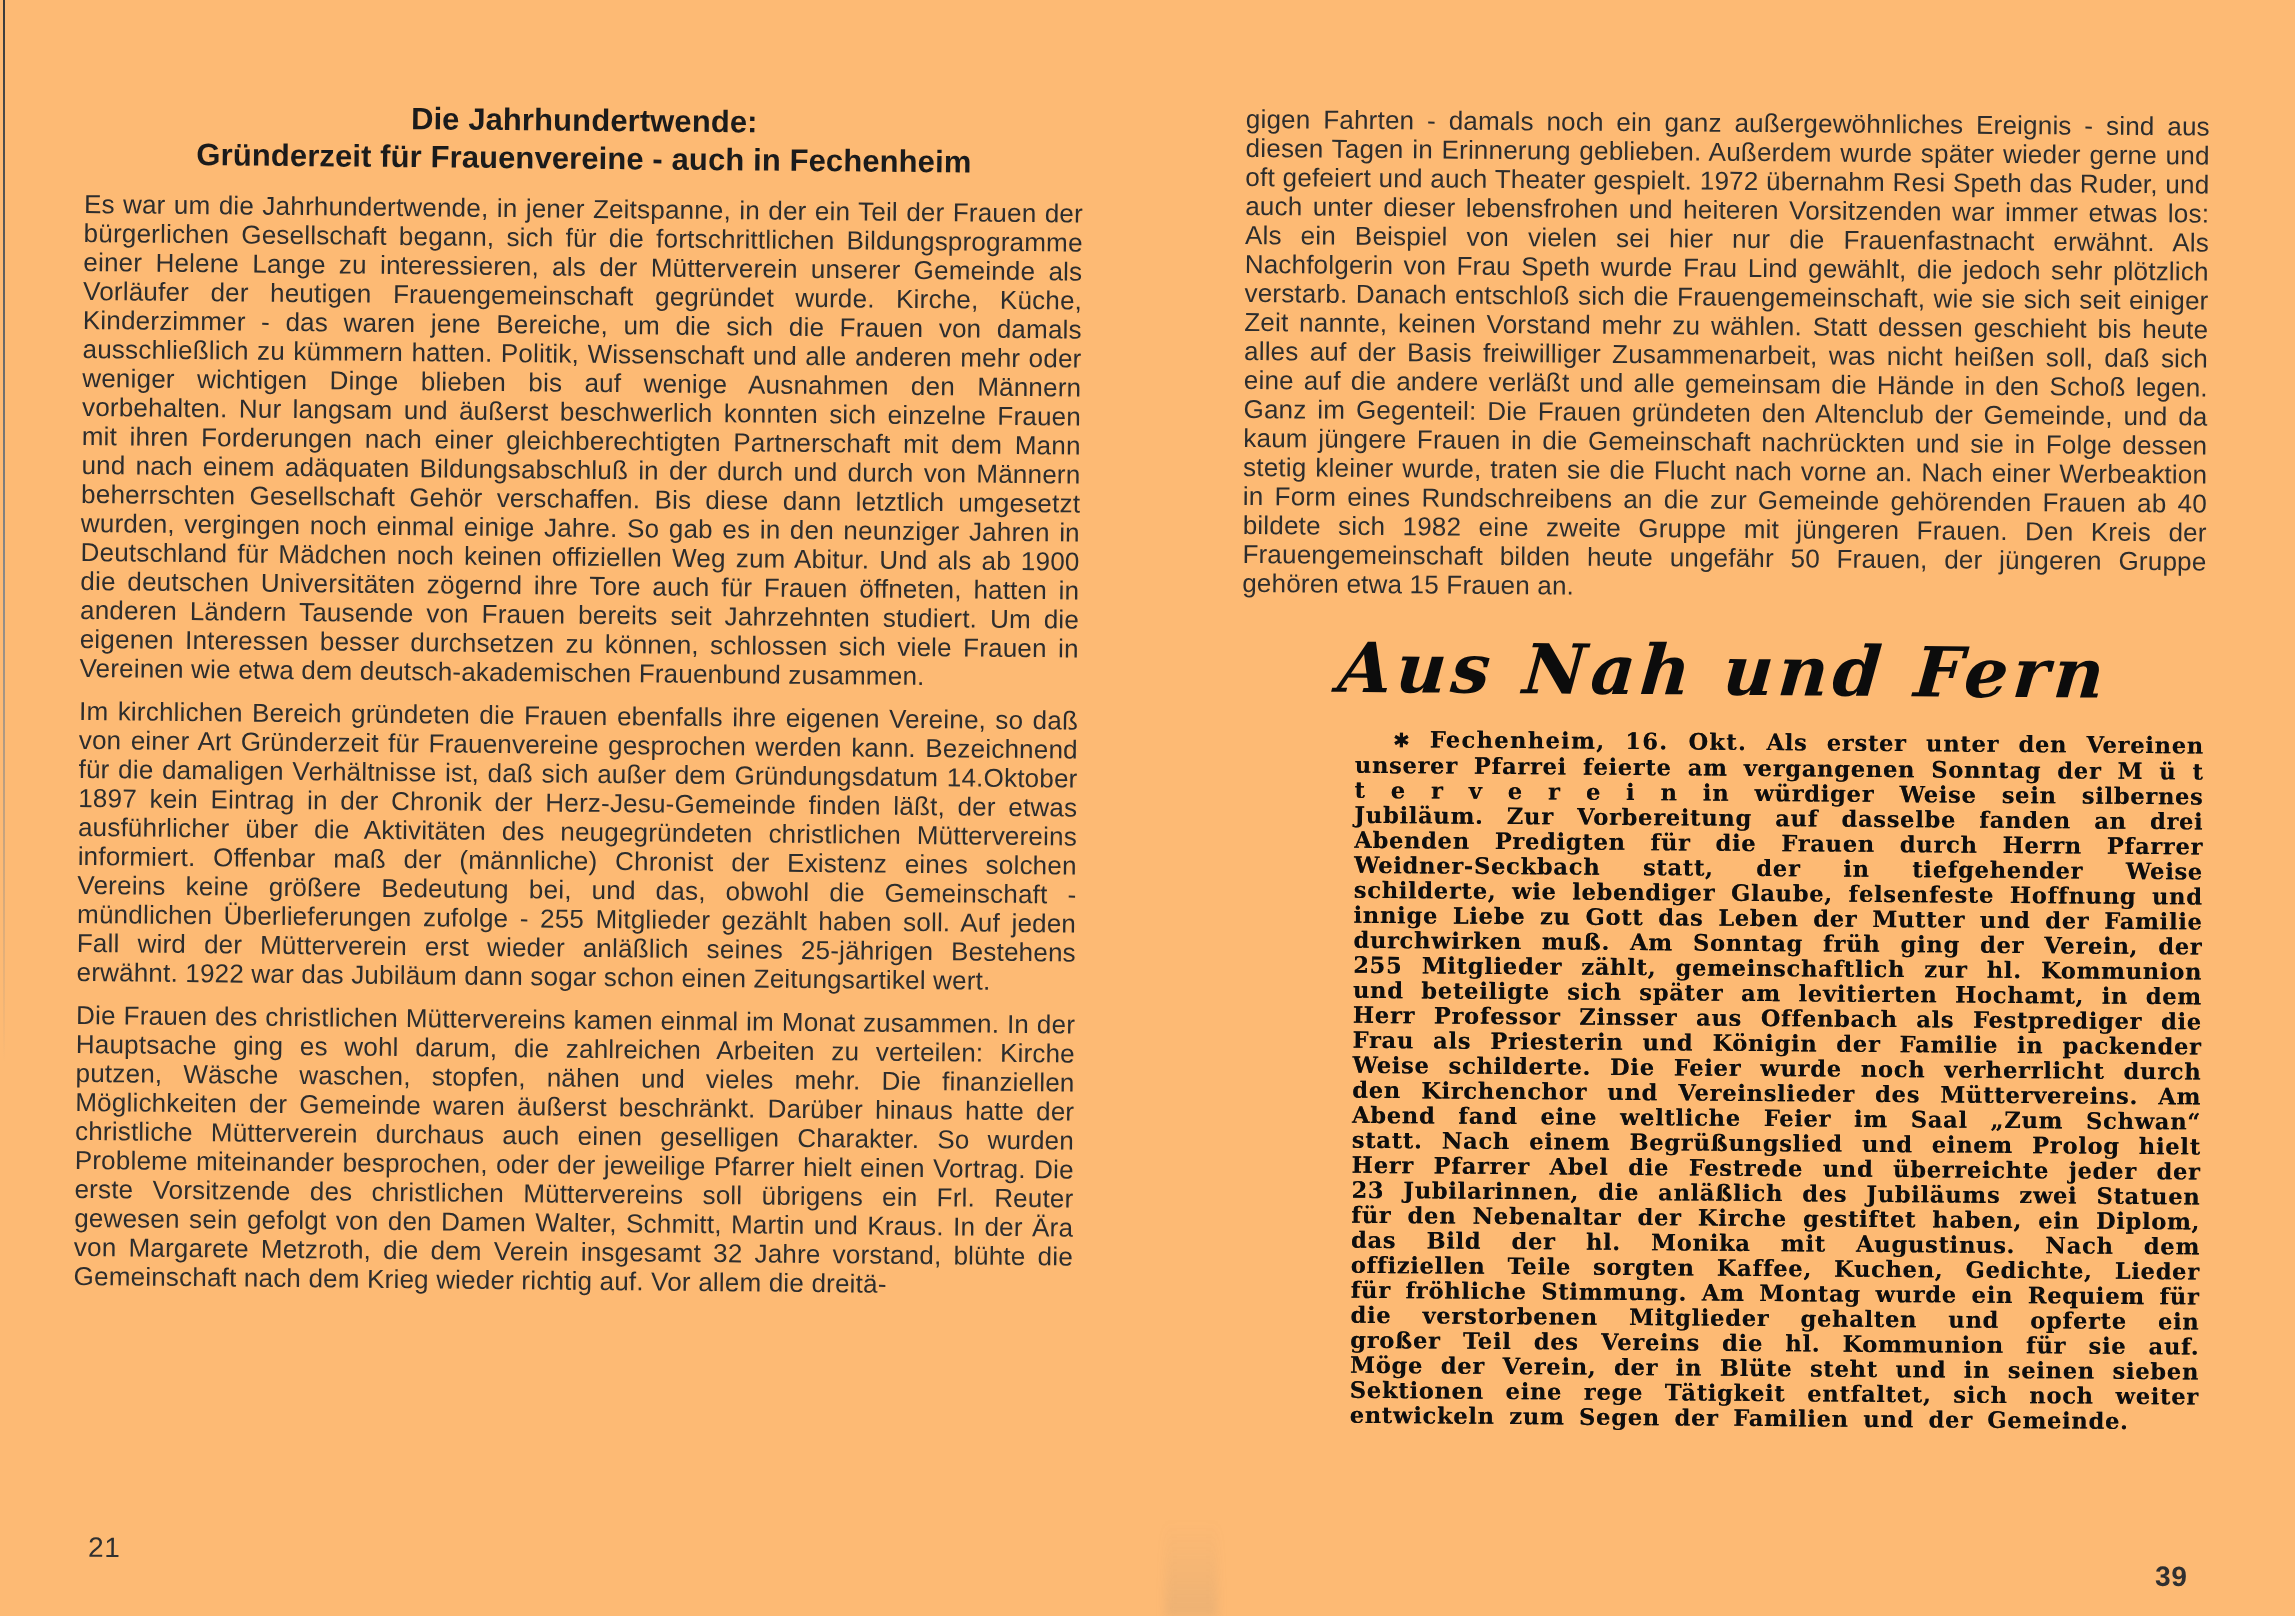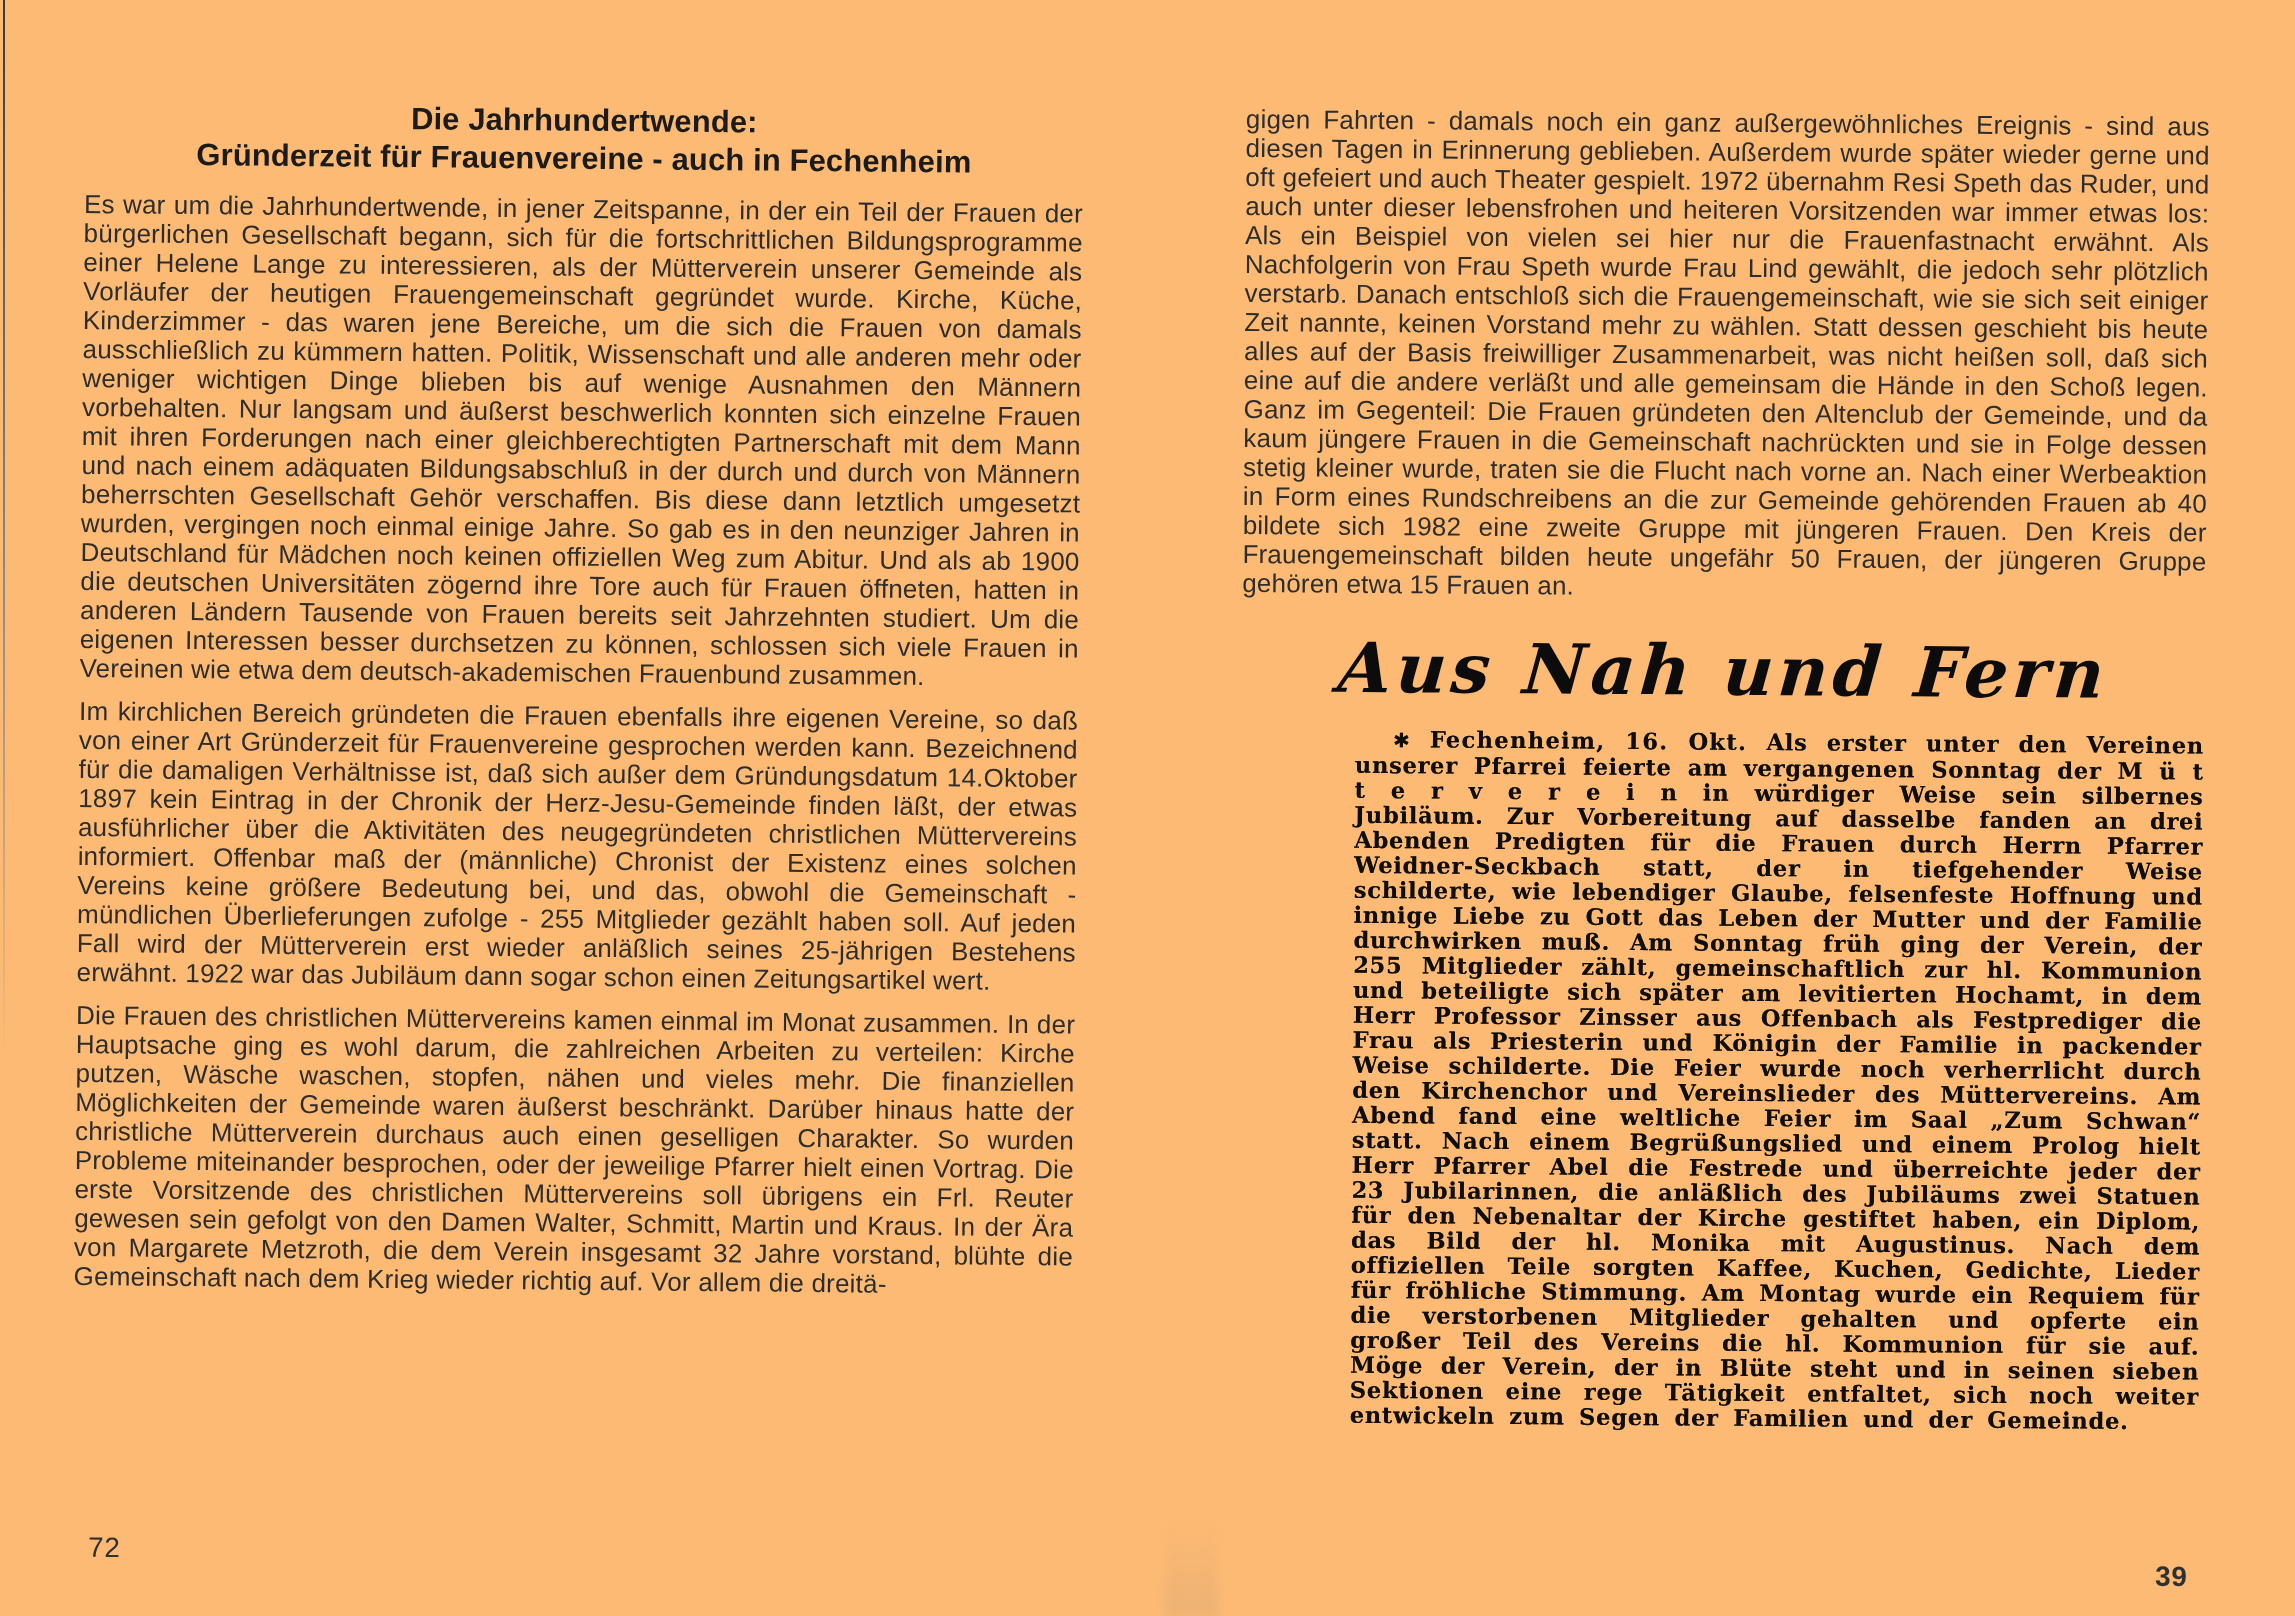--- a/index.html
+++ b/index.html
@@ -91,17 +91,17 @@
   </div>
 
   <div class="col-right">
     <p class="body-par">gigen Fahrten - damals noch ein ganz außergewöhnliches Ereignis - sind aus diesen Tagen in Erinnerung geblieben. Außerdem wurde später wieder gerne und oft gefeiert und auch Theater gespielt. 1972 übernahm Resi Speth das Ruder, und auch unter dieser lebensfrohen und heiteren Vorsitzenden war immer etwas los: Als ein Beispiel von vielen sei hier nur die Frauenfastnacht erwähnt. Als Nachfolgerin von Frau Speth wurde Frau Lind gewählt, die jedoch sehr plötzlich verstarb. Danach entschloß sich die Frauengemeinschaft, wie sie sich seit einiger Zeit nannte, keinen Vorstand mehr zu wählen. Statt dessen geschieht bis heute alles auf der Basis freiwilliger Zusammenarbeit, was nicht heißen soll, daß sich eine auf die andere verläßt und alle gemeinsam die Hände in den Schoß legen. Ganz im Gegenteil: Die Frauen gründeten den Altenclub der Gemeinde, und da kaum jüngere Frauen in die Gemeinschaft nachrückten und sie in Folge dessen stetig kleiner wurde, traten sie die Flucht nach vorne an. Nach einer Werbeaktion in Form eines Rundschreibens an die zur Gemeinde gehörenden Frauen ab 40 bildete sich 1982 eine zweite Gruppe mit jüngeren Frauen. Den Kreis der Frauengemeinschaft bilden heute ungefähr 50 Frauen, der jüngeren Gruppe gehören etwa 15 Frauen an.</p>
 
     <div class="fraktur-heading">Aus Nah und Fern</div>
 
     <p class="fraktur-par"><span class="frak-star">✱</span> <span class="frak-lead">Fechenheim, 16. Okt.</span> <span>Als erster unter den Vereinen unserer Pfarrei feierte am vergangenen Sonntag der M ü t t e r v e r e i n in würdiger Weise sein silbernes Jubiläum. Zur Vorbereitung auf dasselbe fanden an drei Abenden Predigten für die Frauen durch Herrn Pfarrer Weidner-Seckbach statt, der in tiefgehender Weise schilderte, wie lebendiger Glaube, felsenfeste Hoffnung und innige Liebe zu Gott das Leben der Mutter und der Familie durchwirken muß. Am Sonntag früh ging der Verein, der 255 Mitglieder zählt, gemeinschaftlich zur hl. Kommunion und beteiligte sich später am levitierten Hochamt, in dem Herr Professor Zinsser aus Offenbach als Festprediger die Frau als Priesterin und Königin der Familie in packender Weise schilderte. Die Feier wurde noch verherrlicht durch den Kirchenchor und Vereinslieder des Müttervereins. Am Abend fand eine weltliche Feier im Saal „Zum Schwan“ statt. Nach einem Begrüßungslied und einem Prolog hielt Herr Pfarrer Abel die Festrede und überreichte jeder der 23 Jubilarinnen, die anläßlich des Jubiläums zwei Statuen für den Nebenaltar der Kirche gestiftet haben, ein Diplom, das Bild der hl. Monika mit Augustinus. Nach dem offiziellen Teile sorgten Kaffee, Kuchen, Gedichte, Lieder für fröhliche Stimmung. Am Montag wurde ein Requiem für die verstorbenen Mitglieder gehalten und opferte ein großer Teil des Vereins die hl. Kommunion für sie auf. Möge der Verein, der in Blüte steht und in seinen sieben Sektionen eine rege Tätigkeit entfaltet, sich noch weiter entwickeln zum Segen der Familien und der Gemeinde.</span></p>
   </div>
 
-  <div class="page-number pn-left">72</div>
+  <div class="page-number pn-left">21</div>
   <div class="page-number pn-right">39</div>
 
 </div>
 
 
 </body></html>

